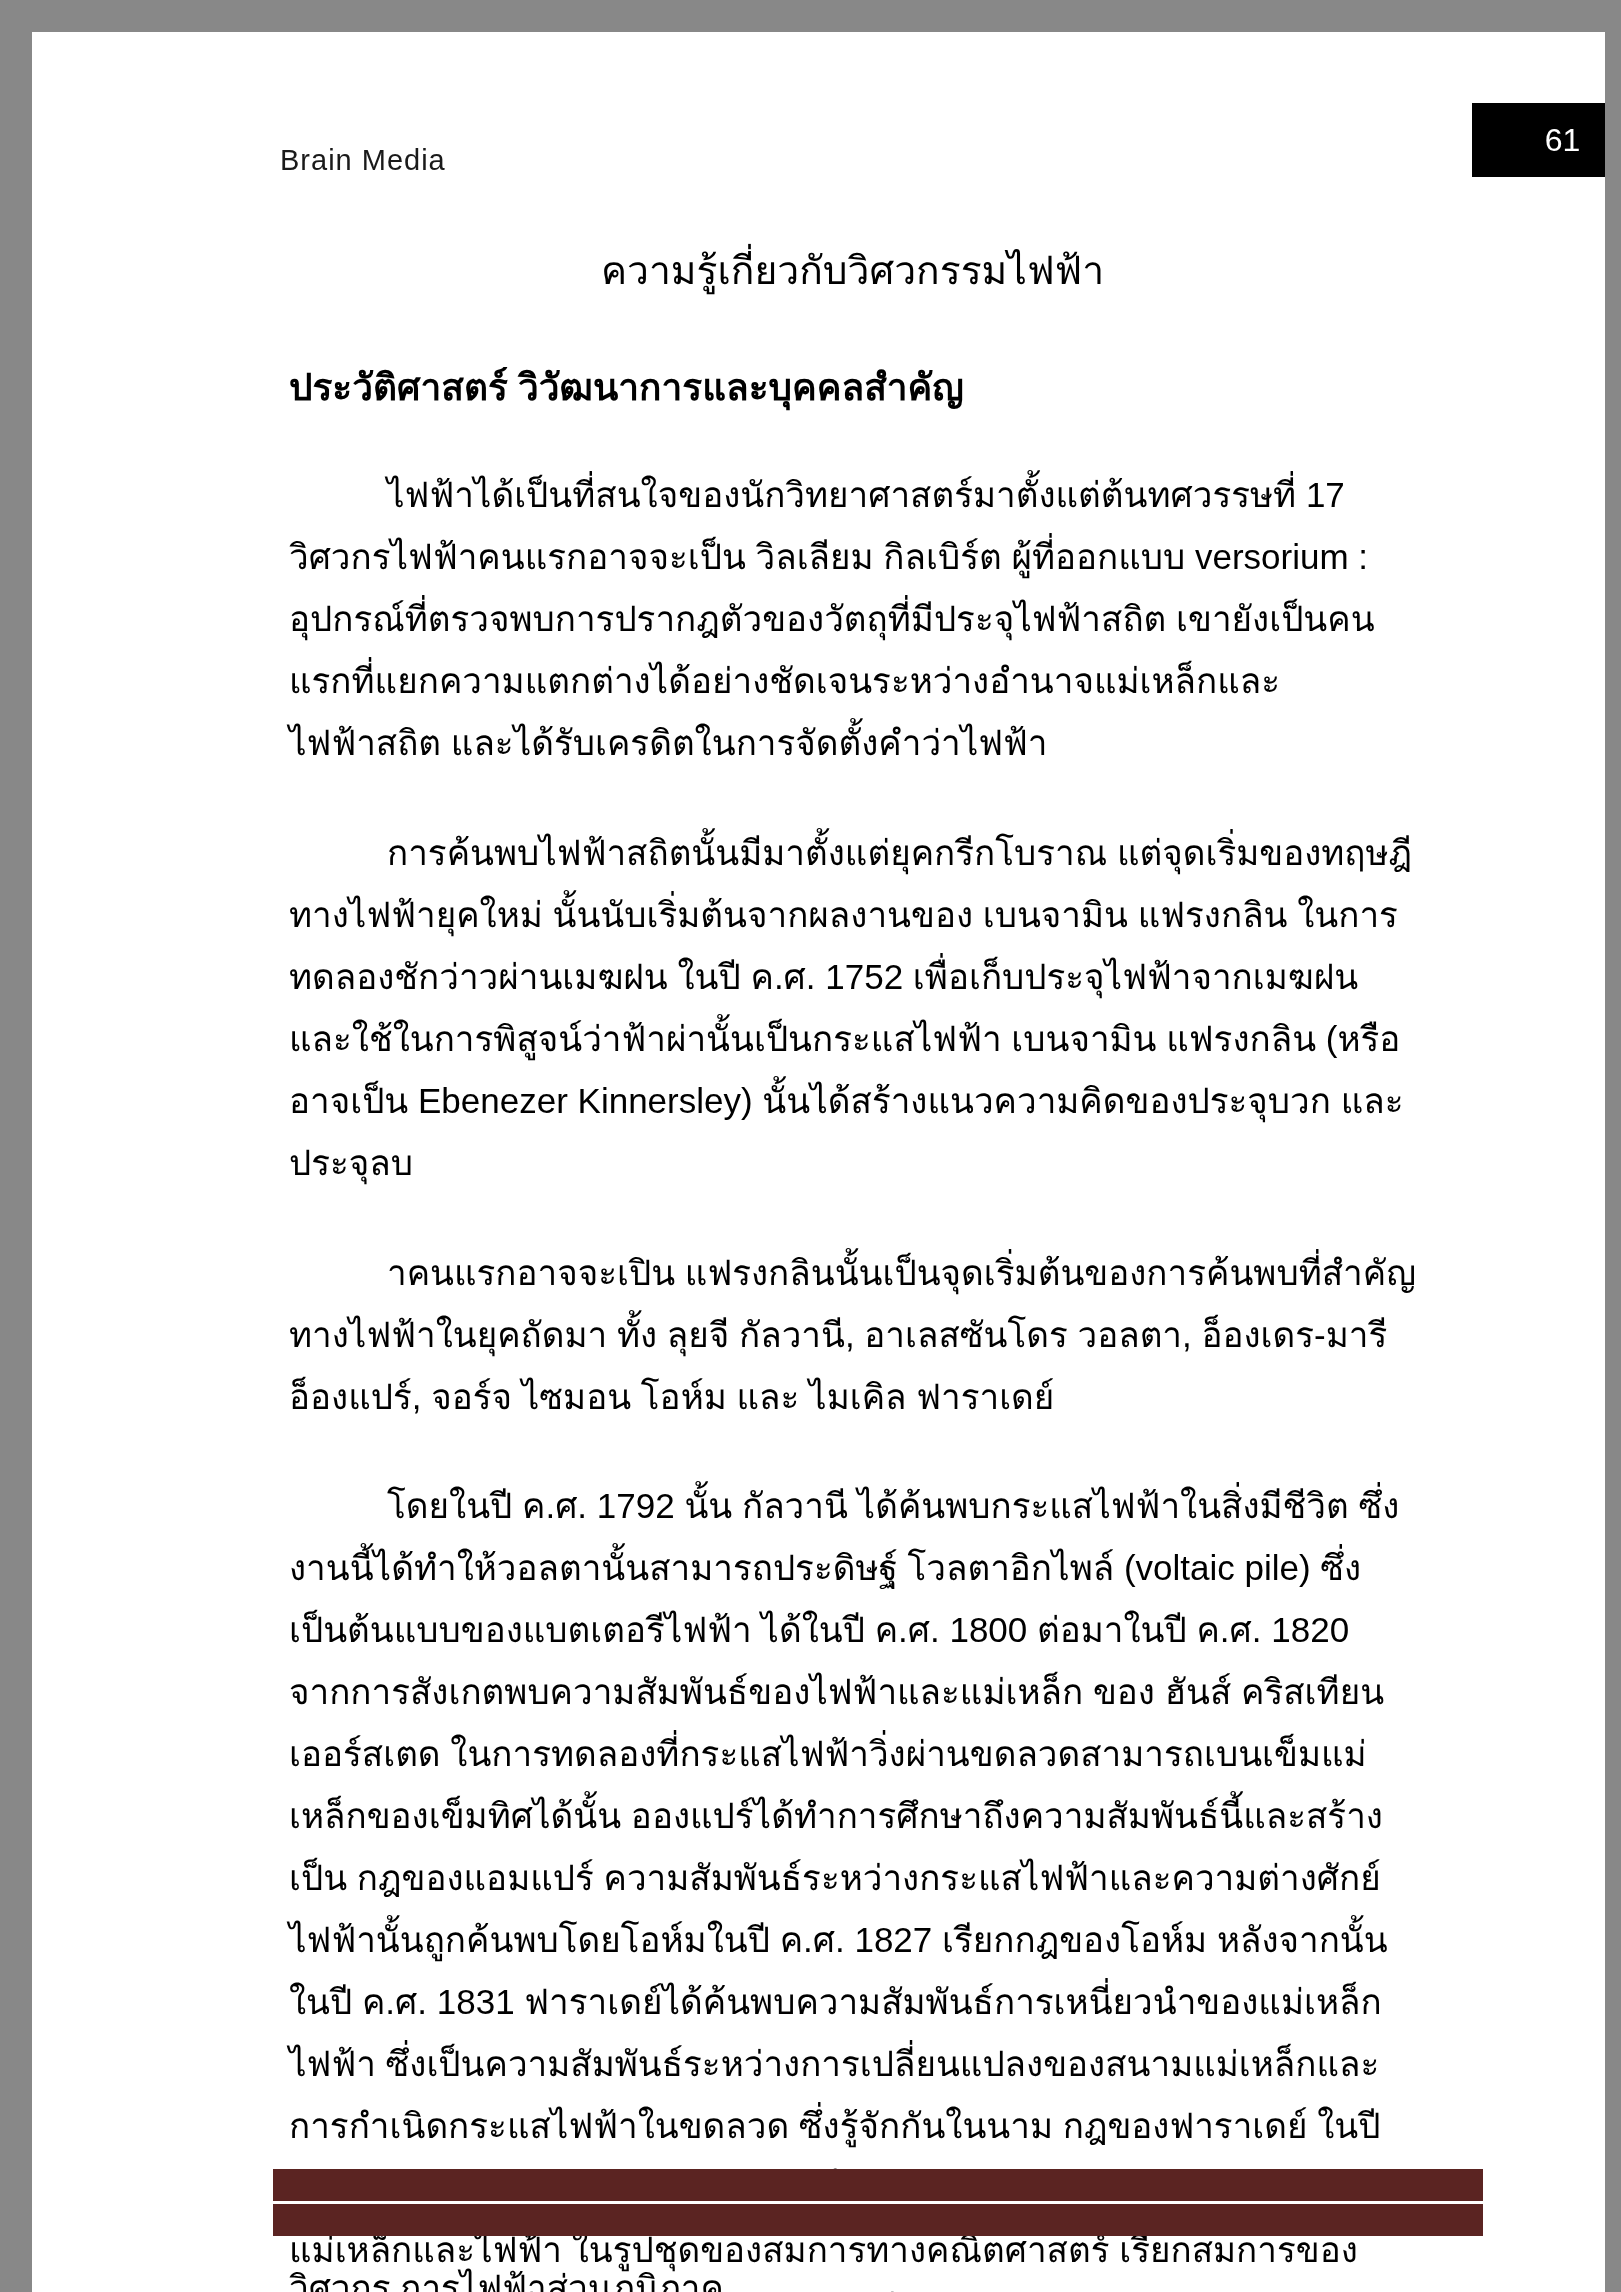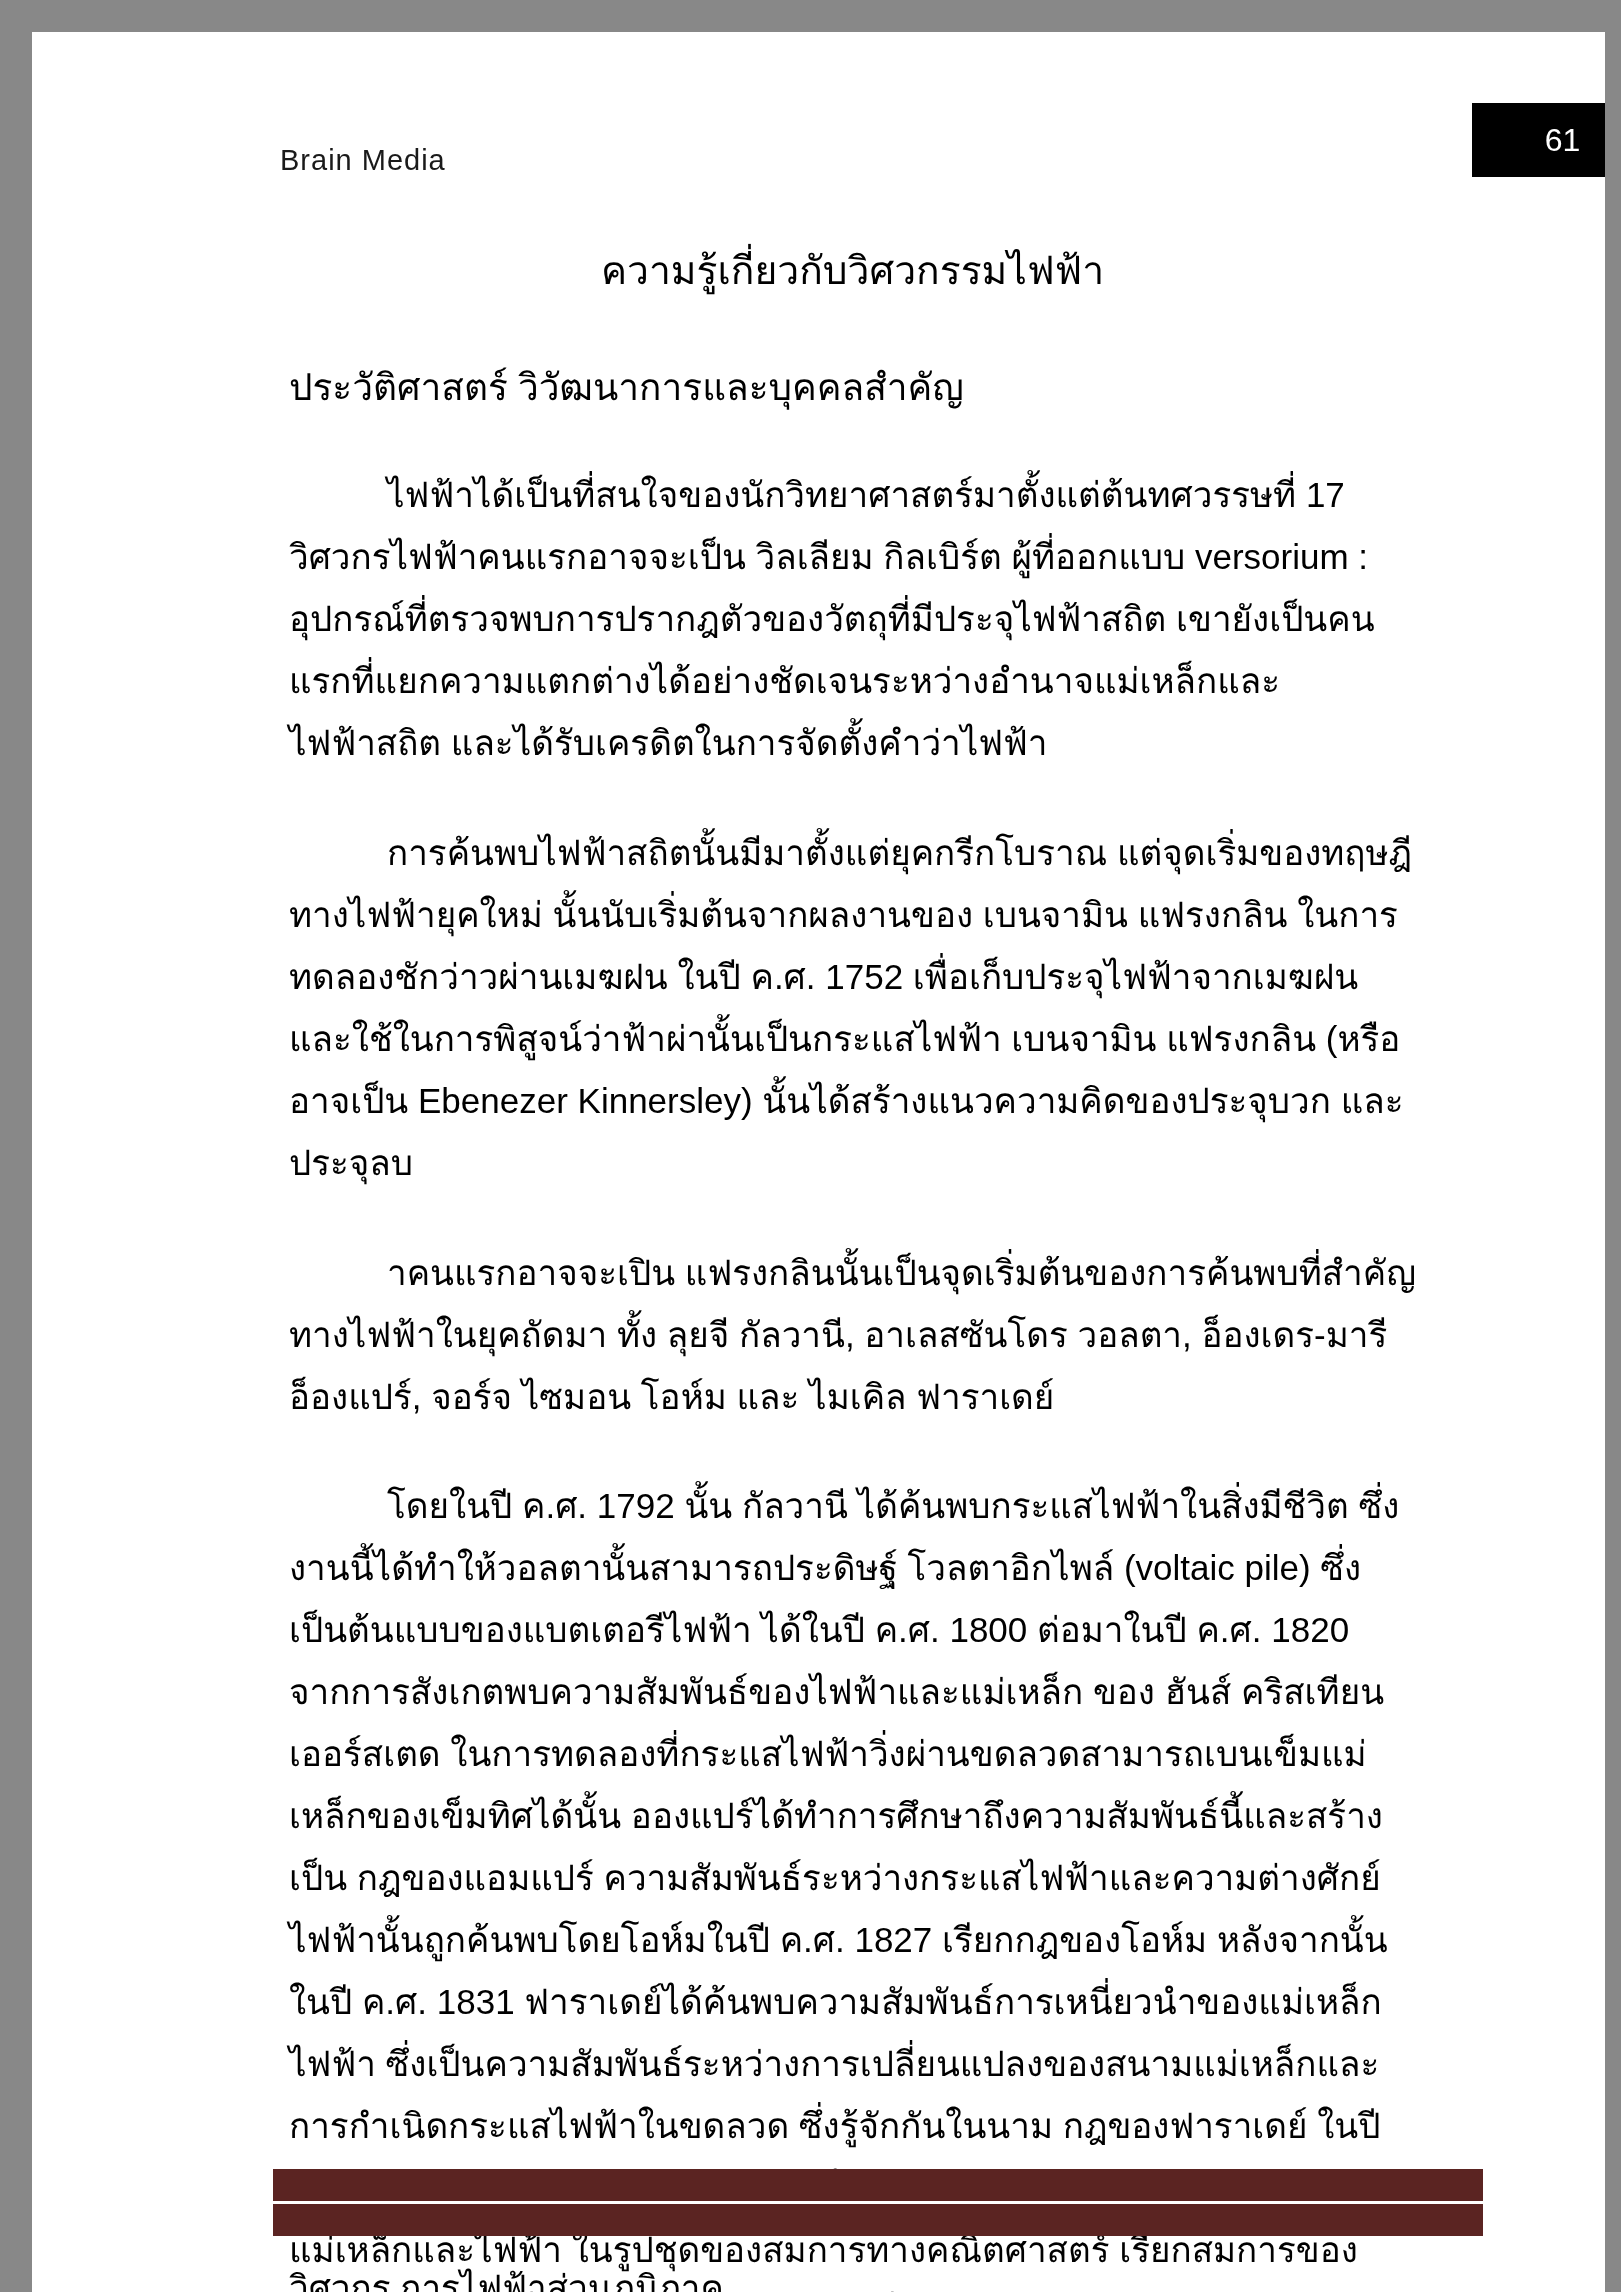--- a/index.html
+++ b/index.html
@@ -61,21 +61,21 @@
     font-size:35px;
     line-height:62px;
     text-indent:98px;
     text-align:left;
     margin-bottom:15.7px;
     word-break:normal;
   }
   .para b{font-weight:bold;}
   .section-heading{
     font-size:37px;
-    font-weight:normal;
+    font-weight:bold;
     line-height:62px;
     margin:11.8px 0 13.7px 0;
   }
   
   .footer{
     position:absolute;
     top:2121px;
     left:225px;
     width:1242px;
   }

